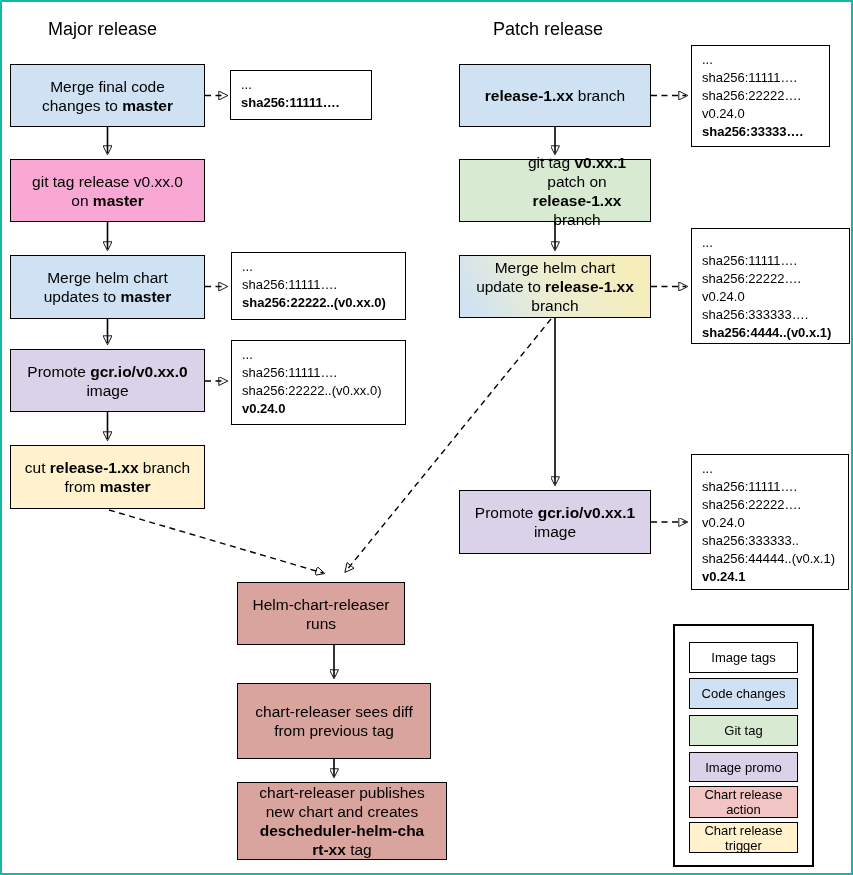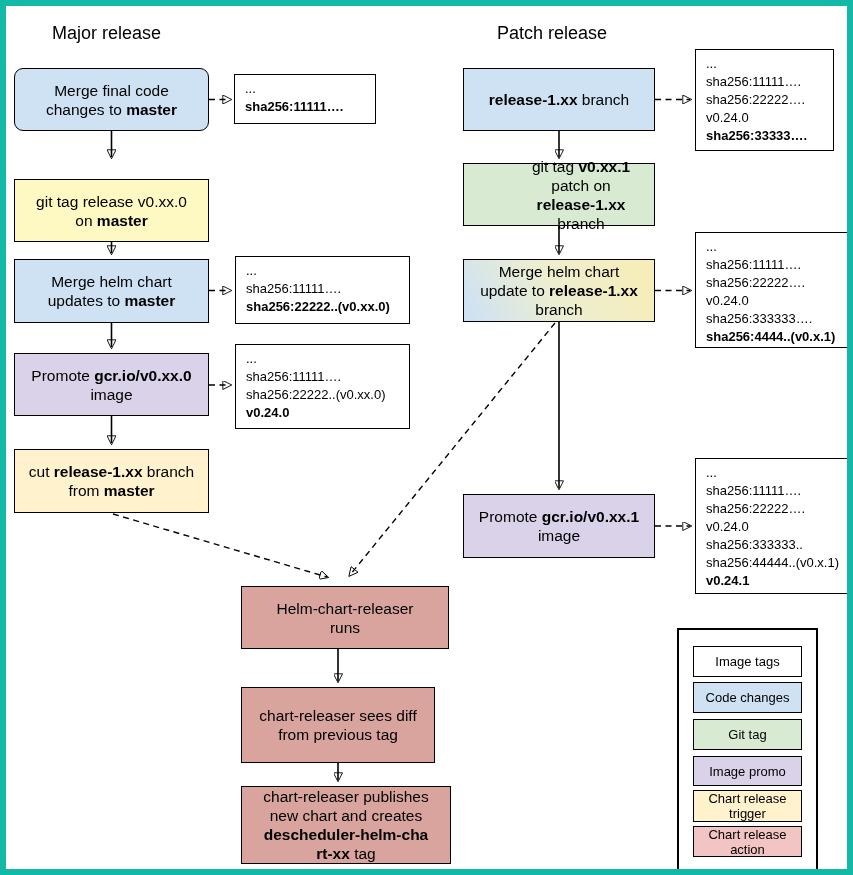--- a/index.html
+++ b/index.html
@@ -1,38 +1,38 @@
 <!DOCTYPE html>
 <html><head>
 <meta charset="utf-8">
 <style>
   html,body{margin:0;padding:0;background:#fff;}
   body{font-family:"Liberation Sans",sans-serif;color:#000;}
-  .canvas{position:relative;width:853px;height:875px;border:6px solid #14b8a6;box-sizing:border-box;background:#fff;overflow:hidden;}
+  .canvas{position:relative;width:853px;height:875px;border:2px solid #14b8a6;box-sizing:border-box;background:#fff;overflow:hidden;}
   .arrow-layer{position:absolute;left:0;top:0;pointer-events:none;}
   .arrow-layer path{fill:none;stroke:#000;}
   .arrow-layer .solid{stroke-width:1.6;}
   .arrow-layer .dashed{stroke-width:1.4;stroke-dasharray:6 4.5;}
   .title{position:absolute;font-size:18px;line-height:22px;white-space:nowrap;}
   #title-major{left:46px;top:16px;}
   #title-patch{left:491px;top:16px;}
   .node{position:absolute;display:flex;align-items:center;justify-content:center;
         text-align:center;border:1px solid #000;box-sizing:border-box;
         font-size:15.5px;line-height:19px;white-space:pre-line;padding:2px 4px;}
   .node b{font-weight:700;}
-  [data-node-id="major-merge-final-code"]{left:8px;top:62px;width:195px;height:63px;border-radius:9px;}
+  [data-node-id="major-merge-final-code"]{left:8px;top:62px;width:195px;height:63px;}
   [data-node-id="major-git-tag"]{left:8px;top:157px;width:195px;height:63px;}
   [data-node-id="major-merge-helm-chart"]{left:8px;top:253px;width:195px;height:64px;}
   [data-node-id="major-promote-image"]{left:8px;top:347px;width:195px;height:63px;}
   [data-node-id="major-cut-release-branch"]{left:8px;top:443px;width:195px;height:64px;}
   [data-node-id="patch-pick-commits"]{left:457px;top:62px;width:192px;height:63px;}
   [data-node-id="patch-git-tag"]{left:457px;top:157px;width:192px;height:63px;padding-left:48px;}
   [data-node-id="patch-merge-helm-chart"]{left:457px;top:253px;width:192px;height:63px;}
   [data-node-id="patch-promote-image"]{left:457px;top:488px;width:192px;height:64px;}
-  [data-node-id="releaser-runs"]{left:235px;top:580px;width:208px;height:63px;}
+  [data-node-id="releaser-runs"]{left:235px;top:580px;width:168px;height:63px;}
   [data-node-id="releaser-sees-diff"]{left:235px;top:681px;width:194px;height:76px;}
   [data-node-id="releaser-publishes"]{left:235px;top:780px;width:210px;height:78px;}
   .sha{position:absolute;border:1px solid #000;background:#fff;box-sizing:border-box;
        font-size:13px;line-height:18px;padding:5px 10px;text-align:left;}
   .sha .bold{font-weight:700;}
   [data-sha-id="major-sha-1"]{left:228px;top:68px;width:142px;height:50px;}
   [data-sha-id="major-sha-2"]{left:229px;top:250px;width:175px;height:68px;}
   [data-sha-id="major-sha-3"]{left:229px;top:338px;width:175px;height:85px;}
   [data-sha-id="patch-sha-1"]{left:689px;top:43px;width:139px;height:102px;}
   [data-sha-id="patch-sha-2"]{left:689px;top:226px;width:159px;height:116px;}
@@ -78,21 +78,21 @@
     <path class="dashed" d="M107 508 L321 571" marker-end="url(#arw)"></path>
     <path class="dashed" d="M549 317 L344 569" marker-end="url(#arw)"></path>
   </svg>
 
   <div class="title" id="title-major">Major release</div>
   <div class="title" id="title-patch">Patch release</div>
 
   <div id="flow-nodes">
       <div class="node" data-node-id="major-merge-final-code" style="background: rgb(207, 226, 243);"><span><span>Merge final code
 changes to </span><b>master</b></span></div>
-      <div class="node" data-node-id="major-git-tag" style="background: #fef9c3; margin-top: 16px;"><span><span>git tag release v0.xx.0
+      <div class="node" data-node-id="major-git-tag" style="background: #f9a8d4;"><span><span>git tag release v0.xx.0
 on </span><b>master</b></span></div>
       <div class="node" data-node-id="major-merge-helm-chart" style="background: rgb(207, 226, 243);"><span><span>Merge helm chart
 updates to </span><b>master</b></span></div>
       <div class="node" data-node-id="major-promote-image" style="background: rgb(217, 210, 233);"><span><span>Promote </span><b>gcr.io/v0.xx.0</b><span>
 image</span></span></div>
       <div class="node" data-node-id="major-cut-release-branch" style="background: rgb(255, 242, 204);"><span><span>cut </span><b>release-1.xx</b><span> branch
 from </span><b>master</b></span></div>
       <div class="node" data-node-id="patch-pick-commits" style="background: rgb(207, 226, 243);"><span><b>release-1.xx</b><span> branch</span></span></div>
       <div class="node" data-node-id="patch-git-tag" style="background: rgb(217, 234, 211);"><span><span>git tag </span><b>v0.xx.1</b><span> patch on
 </span><b>release-1.xx</b><span> branch</span></span></div>
@@ -150,17 +150,17 @@
         <div class="sha-line">sha256:44444..(v0.x.1)</div>
         <div class="sha-line bold">v0.24.1</div>
       </div>
     </div>
 
   <div class="legend" id="legend-box">
       <div class="legend-item" style="background: rgb(255, 255, 255);">Image tags</div>
       <div class="legend-item" style="background: rgb(207, 226, 243);">Code changes</div>
       <div class="legend-item" style="background: rgb(217, 234, 211);">Git tag</div>
       <div class="legend-item" style="background: rgb(217, 210, 233);">Image promo</div>
+      <div class="legend-item" style="background: rgb(242, 196, 195);">Chart release action</div>
       <div class="legend-item" style="background: rgb(255, 242, 204);">Chart release trigger</div>
-      <div class="legend-item" style="background: rgb(242, 196, 195);">Chart release action</div>
     </div>
 
 </div>
 
 </body></html>

